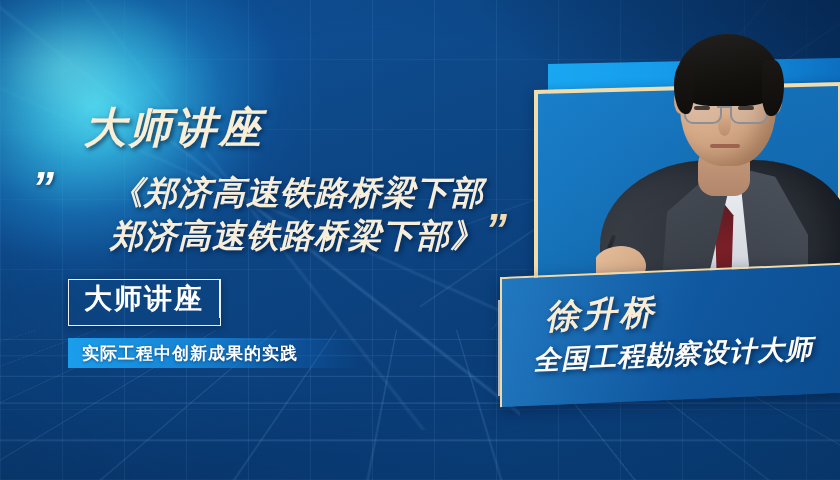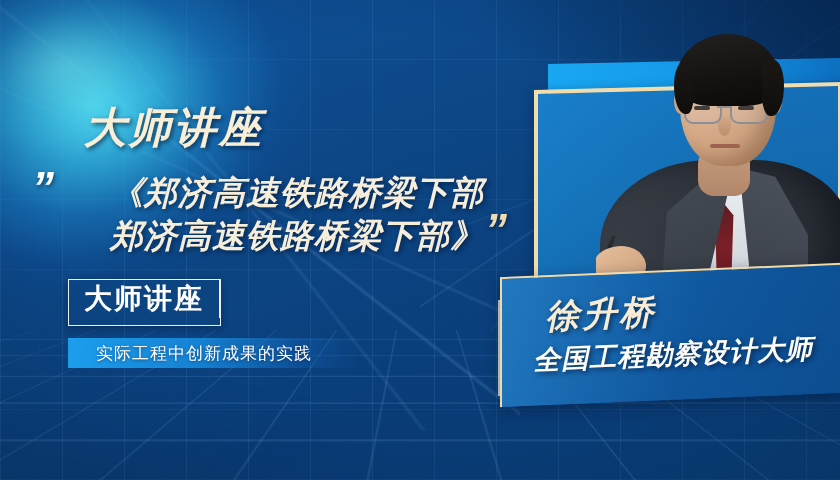--- a/index.html
+++ b/index.html
@@ -219,23 +219,23 @@
     align-items: center;
     background: linear-gradient(90deg,
         rgba(28,160,238,0.98) 0%,
         rgba(24,140,225,0.85) 45%,
         rgba(18,105,195,0.35) 80%,
         rgba(16,90,180,0.0) 100%);
   }
   .subtitle-ribbon span {
     color: #ffffff;
     font-size: 17px;
-    font-weight: normal;
+    font-weight: bold;
     letter-spacing: 1px;
-    padding-left: 28px;
+    padding-left: 14px;
     white-space: nowrap;
     text-shadow: 0 1px 3px rgba(2,20,48,.5);
   }
 
   
   .cyan-strip {
     position: absolute;
     left: 548px; top: 64px;
     width: 292px; height: 34px;
     background: linear-gradient(90deg, #1aa7f2 0%, #1497e8 55%, #0d6fc0 100%);

